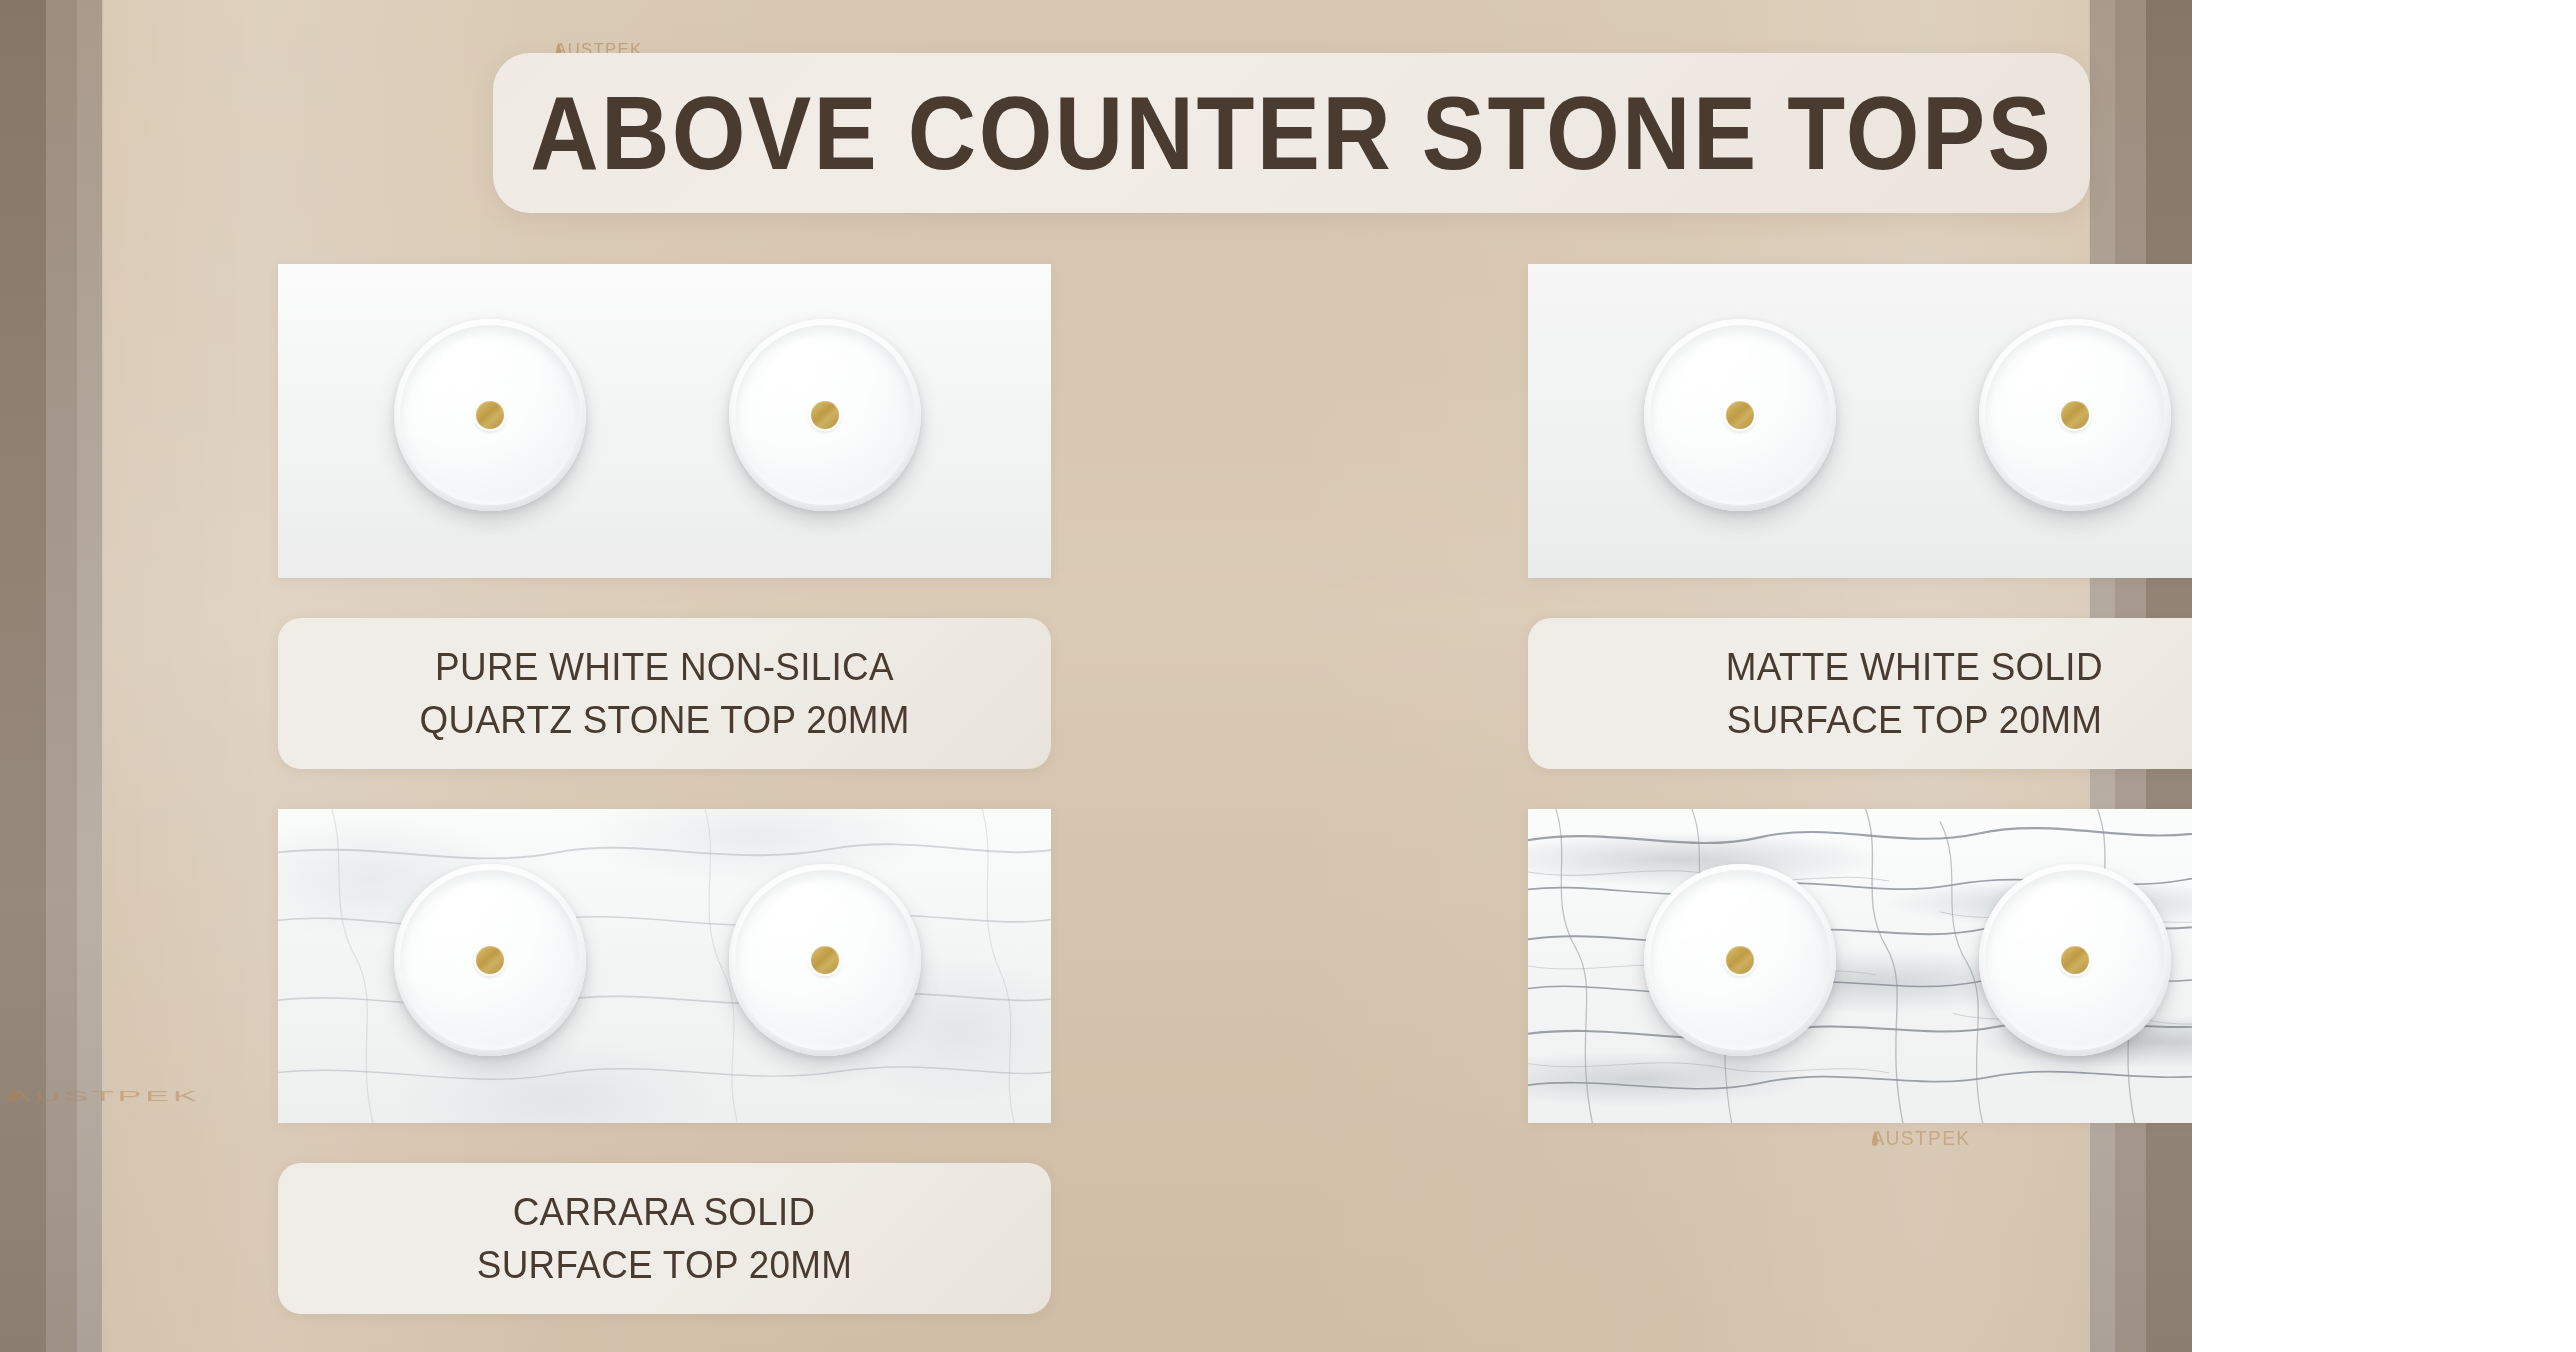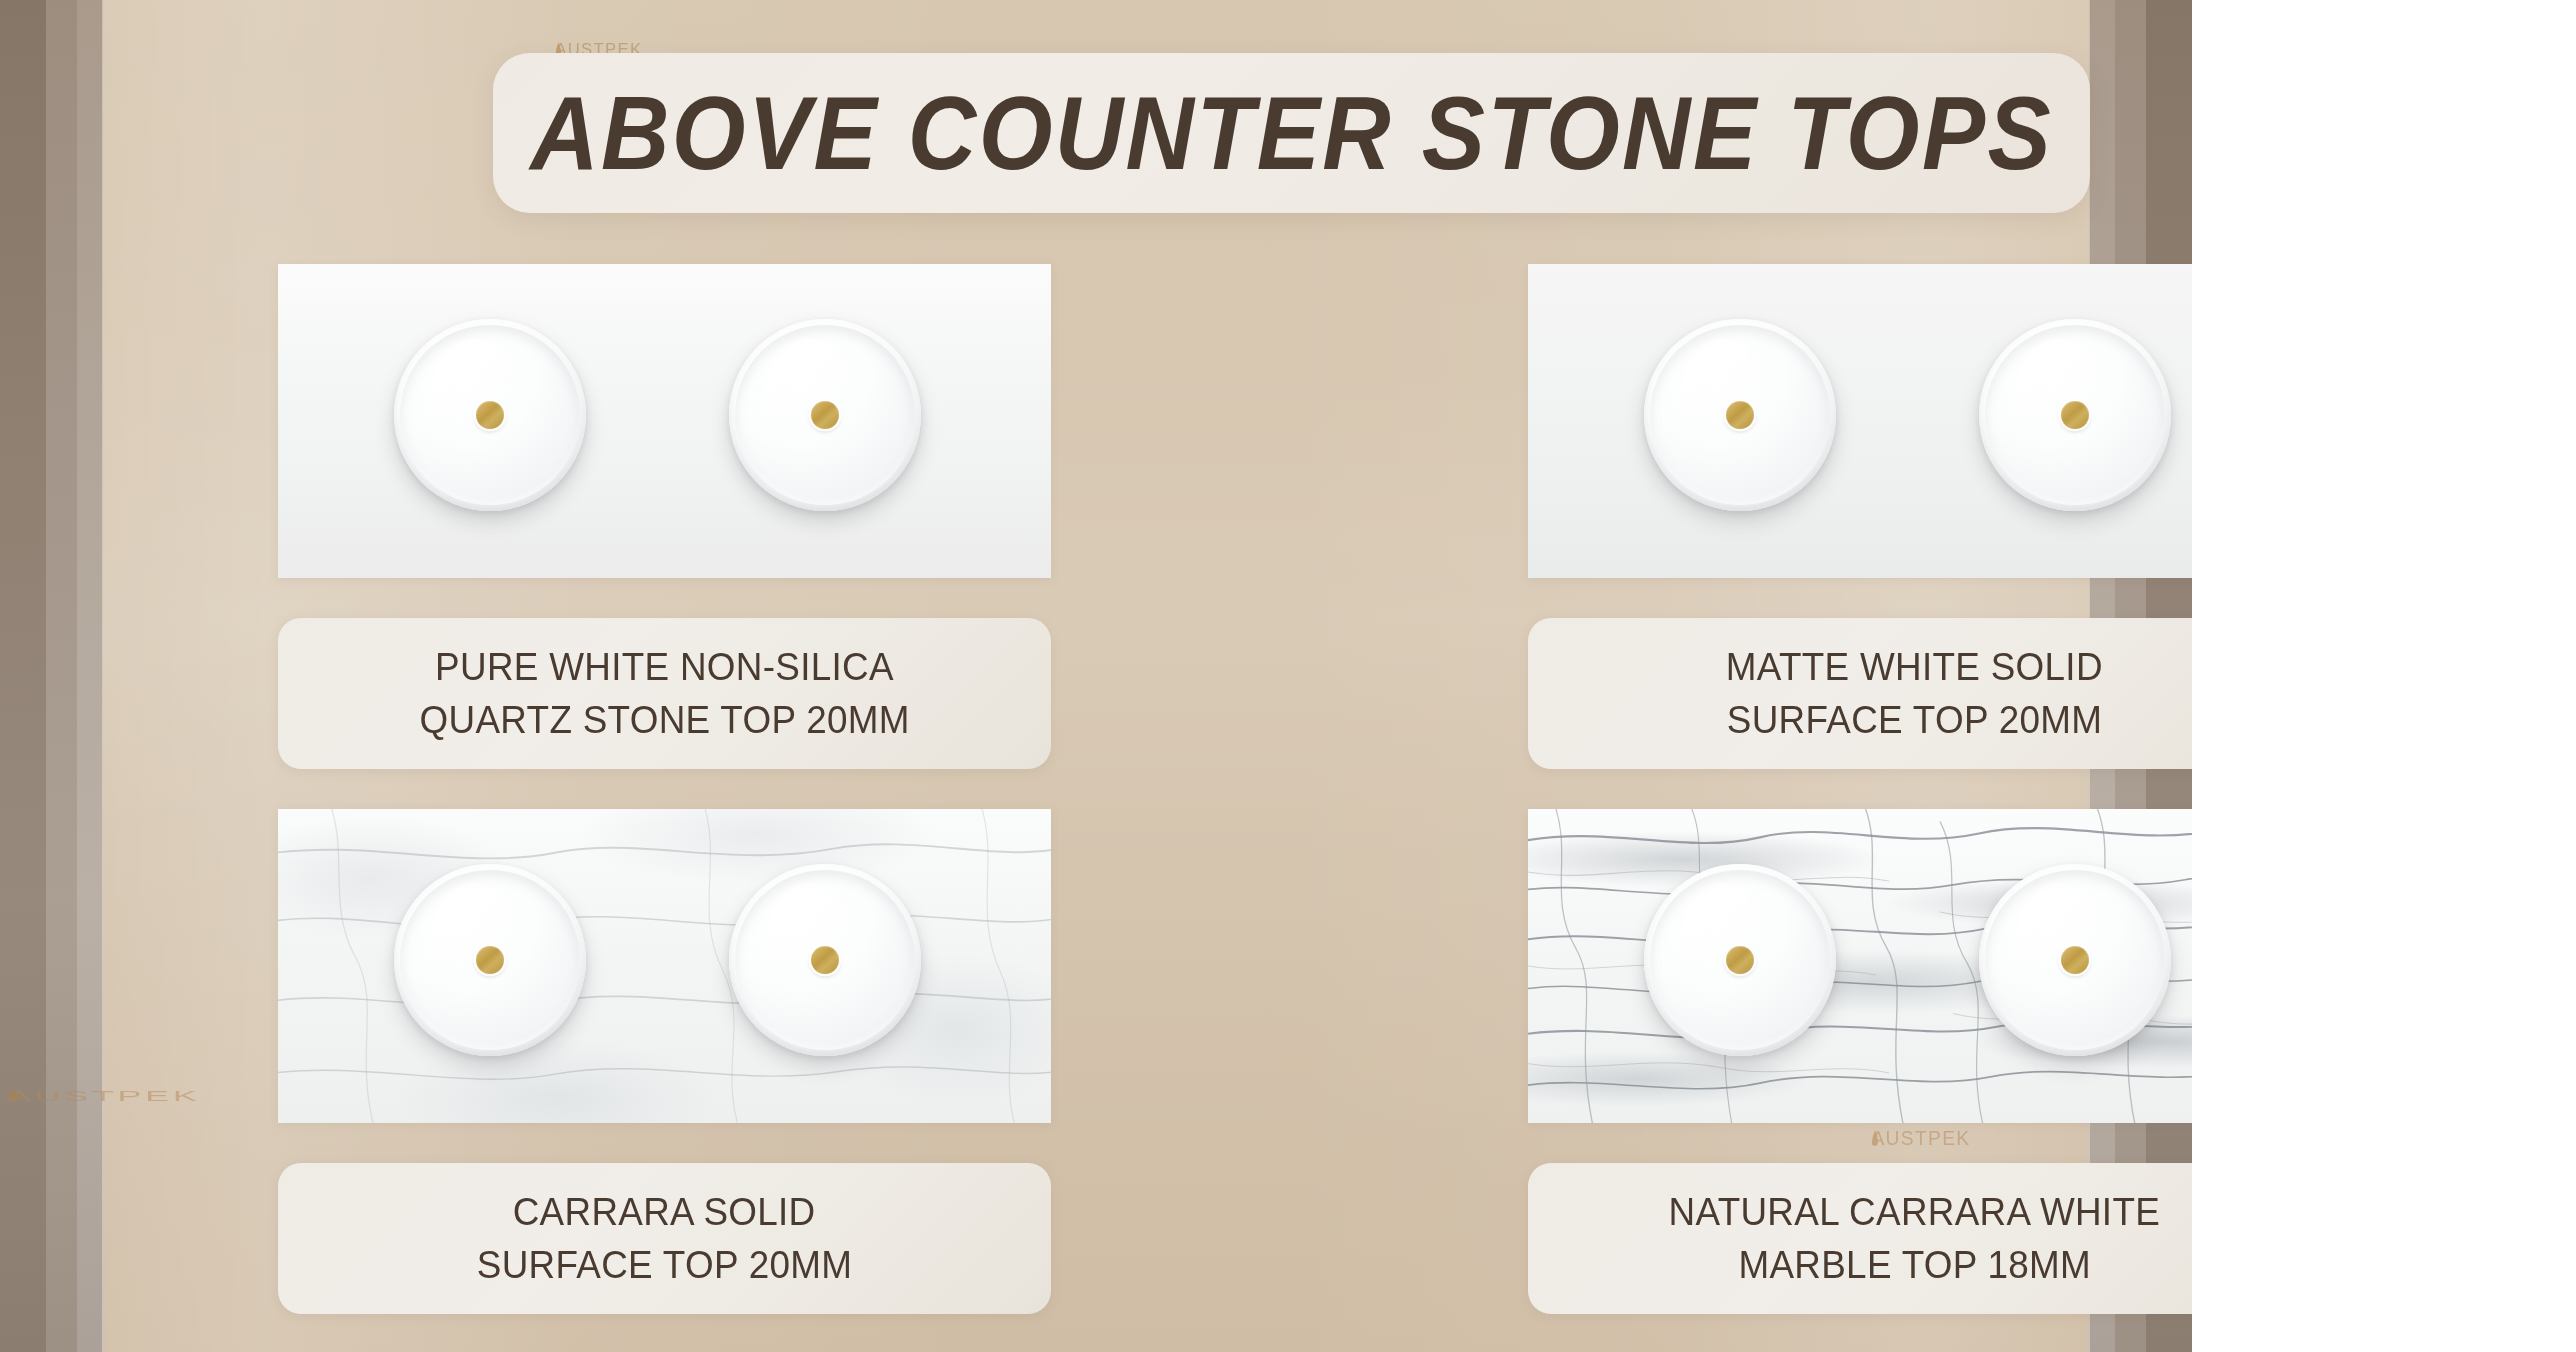--- a/index.html
+++ b/index.html
@@ -97,21 +97,21 @@
   .wm-right { top:532px; left:2481px; font-size:14px; opacity:0.55; transform:scaleX(2.2); transform-origin:left center; }
 
   
   .title-pill {
     position:absolute;
     left:493px; top:53px;
     width:1597px; height:160px;
     border-radius:37px;
     background:linear-gradient(135deg,#efeae3 0%,#f1ece6 35%,#eee9e2 65%,#eae4dc 100%);
     box-shadow:0 6.4px 22px rgba(120,100,80,0.12);
-    display:flex; align-items:center; justify-content:center;font-style:italic;
+    display:flex; align-items:center; justify-content:center;
   }
   .title-text {
     font-family:"Liberation Sans Narrow","Liberation Sans", sans-serif;
     font-weight:bold;
     font-size:103px;
     letter-spacing:2.6px;
     color:#4a3b30;
     transform:scaleX(0.92);
     white-space:nowrap;
     line-height:1;
@@ -383,21 +383,17 @@
           <div class="basin-rim"></div>
           <div class="basin-gloss"></div>
           <div class="drain"></div>
         </div>
         <div class="basin basin-right">
           <div class="basin-rim"></div>
           <div class="basin-gloss"></div>
           <div class="drain"></div>
         </div>
       </div>
-      <div class="label-pill">
-        <div class="label-line">NATURAL CARRARA WHITE</div>
-        <div class="label-line">MARBLE TOP 18MM</div>
-      </div>
     </div>
 
   </div>
 </div>
 
 
 </body></html>

